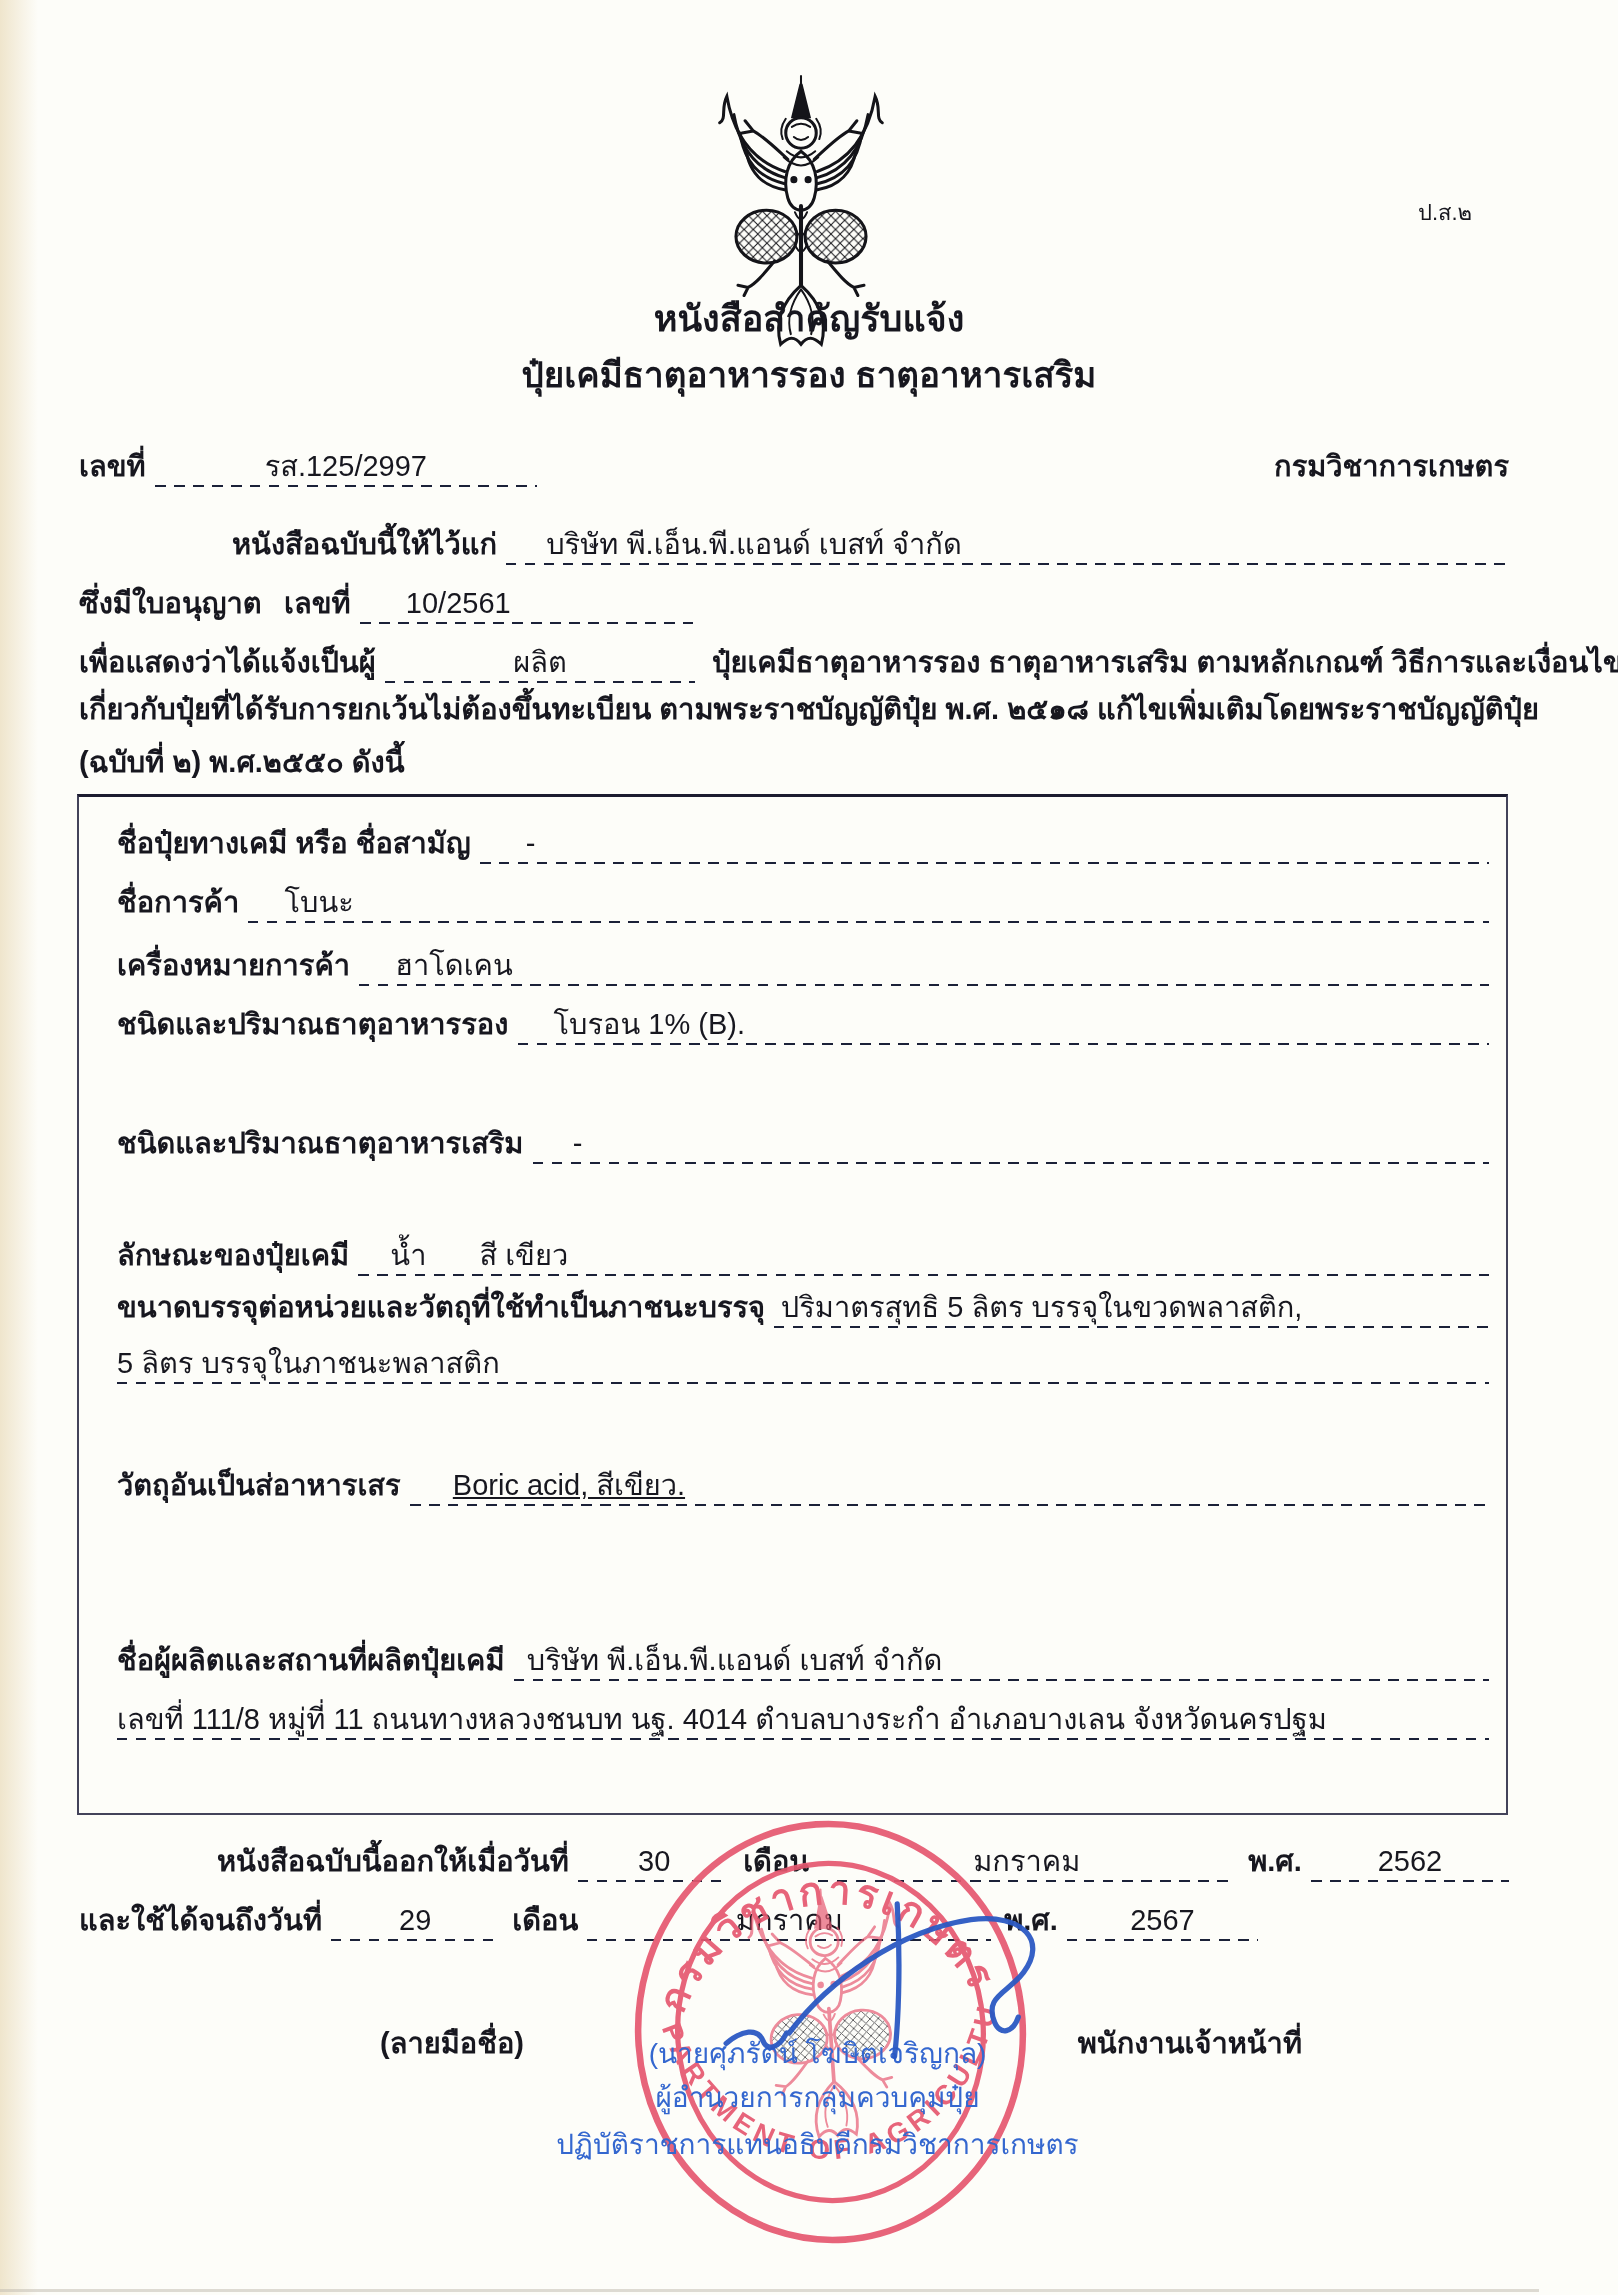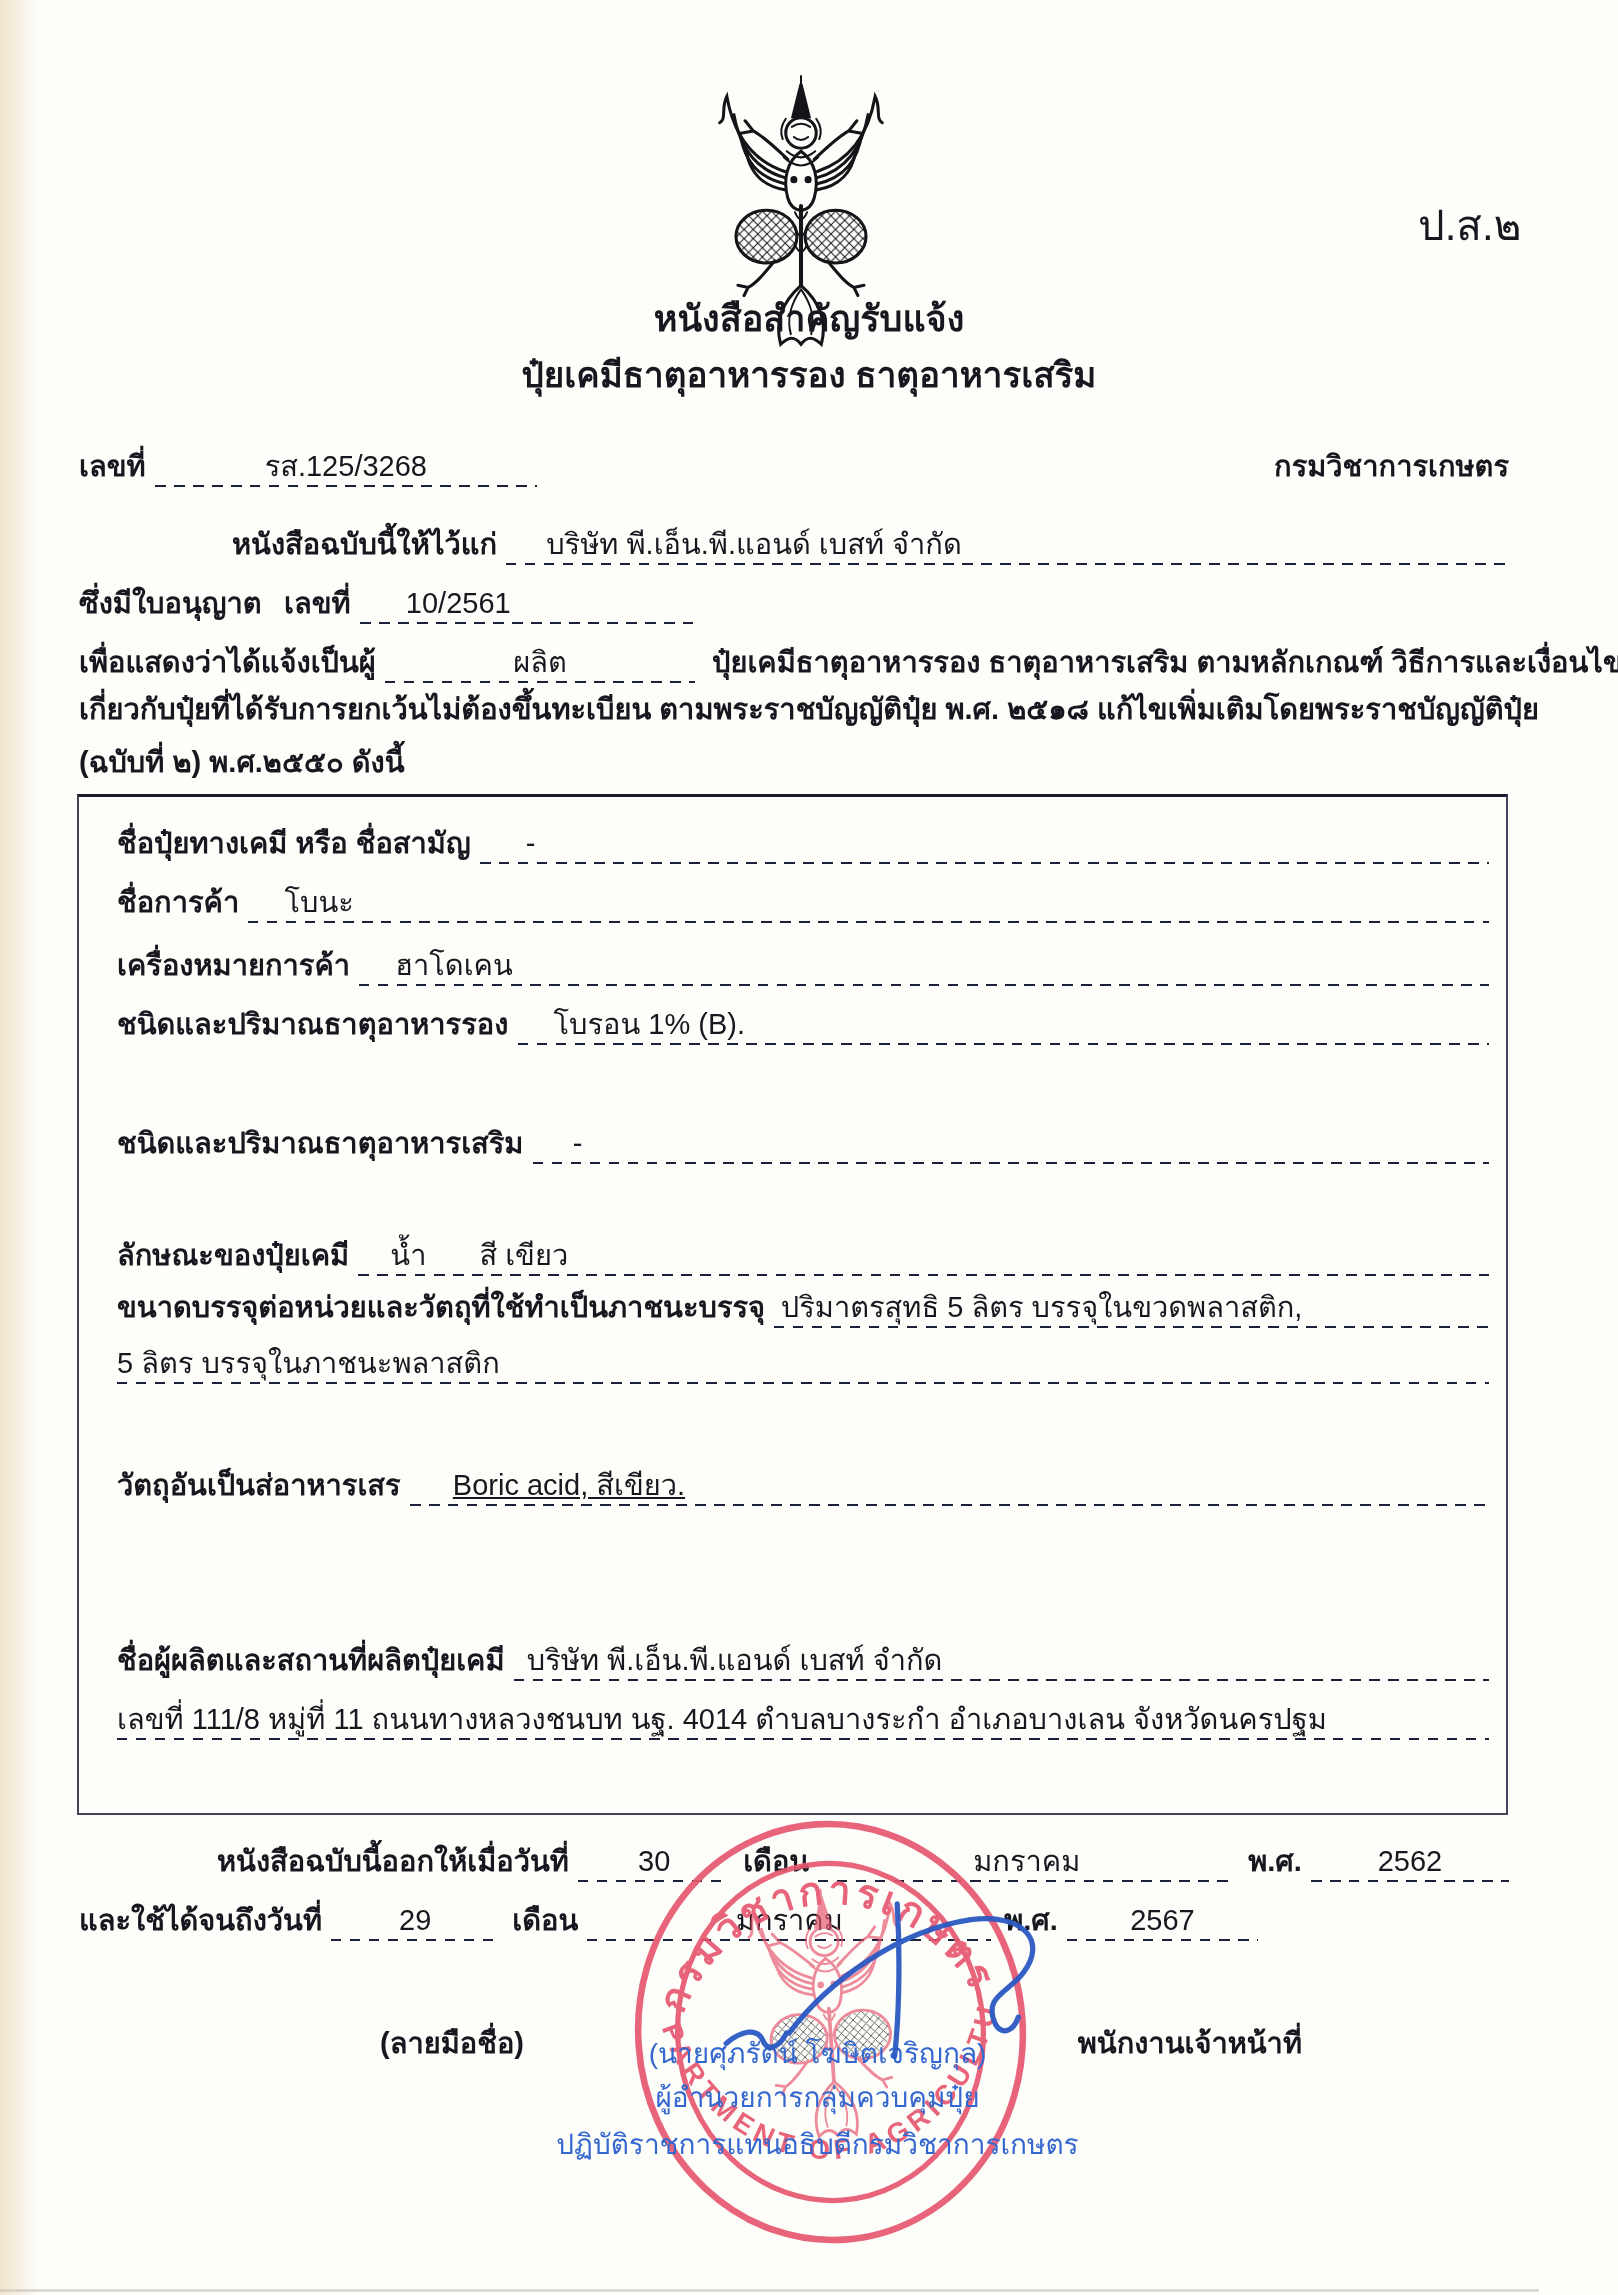--- a/index.html
+++ b/index.html
@@ -26,21 +26,21 @@
   .val{font-weight:400;white-space:nowrap;padding-bottom:1.3px;}
   .dl{
     flex:1 1 auto;display:flex;align-items:flex-end;min-width:26px;
     background-image:repeating-linear-gradient(90deg,#1b2138 0 10.5px,transparent 10.5px 19px);
     background-size:100% 2px;background-repeat:no-repeat;background-position:left bottom;
     margin-left:9.2px;
   }
   .dl.center{justify-content:center;}
   .dl.fixed{flex:0 0 auto;}
   .title{position:absolute;left:0;width:1618px;text-align:center;font-weight:700;font-size:36px;z-index:2;}
-  .formcode{position:absolute;font-size:42px;font-weight:400;z-index:2;}
+  .formcode{position:absolute;font-size:22px;font-weight:400;z-index:2;}
   .plain{position:absolute;font-weight:700;white-space:nowrap;z-index:2;}
   .box{
     position:absolute;left:77px;top:794px;width:1427px;height:1016px;
     border:2px solid #43435a;border-top:3.3px solid #1c1c30;background:transparent;z-index:1;
   }
   .brow{position:absolute;left:38px;right:17px;display:flex;align-items:flex-end;height:47px;}
   .bluecenter{position:absolute;left:277px;width:1081px;text-align:center;color:#3467cf;font-size:28px;white-space:nowrap;z-index:6;}
   .stamp-wrap{position:absolute;left:625px;top:1816px;width:411px;height:432px;transform:rotate(-4deg);z-index:4;opacity:.92;}
   .sig-wrap{position:absolute;left:702px;top:1896px;width:422px;height:204px;z-index:7;}
   .emblem-wrap{position:absolute;left:689px;top:74px;width:224px;height:315px;z-index:2;color:#141419;}
@@ -104,21 +104,21 @@
   </div>
 
   <div class="formcode" style="left:1418px;top:198px;">ป.ส.๒</div>
 
   <div class="title" style="top:351px;font-size:35px;">ปุ๋ยเคมีธาตุอาหารรอง ธาตุอาหารเสริม</div>
   <div class="title" style="top:295px;">หนังสือสำคัญรับแจ้ง</div>
 
   <div class="row" style="left:79px;right:109px;top:440px;">
     <span class="lbl">เลขที่</span>
     <div class="dl fixed center" style="width:382px;">
-      <span class="val">รส.125/3268</span>
+      <span class="val">รส.125/2997</span>
     </div>
     <div style="flex:1 1 auto;"></div>
     <span class="lbl">กรมวิชาการเกษตร</span>
   </div>
 
   <div class="row" style="left:232px;right:109px;top:518px;">
     <span class="lbl">หนังสือฉบับนี้ให้ไว้แก่</span>
     <div class="dl">
       <span class="val" style="padding-left:40px;">บริษัท พี.เอ็น.พี.แอนด์ เบสท์ จำกัด</span>
     </div>

